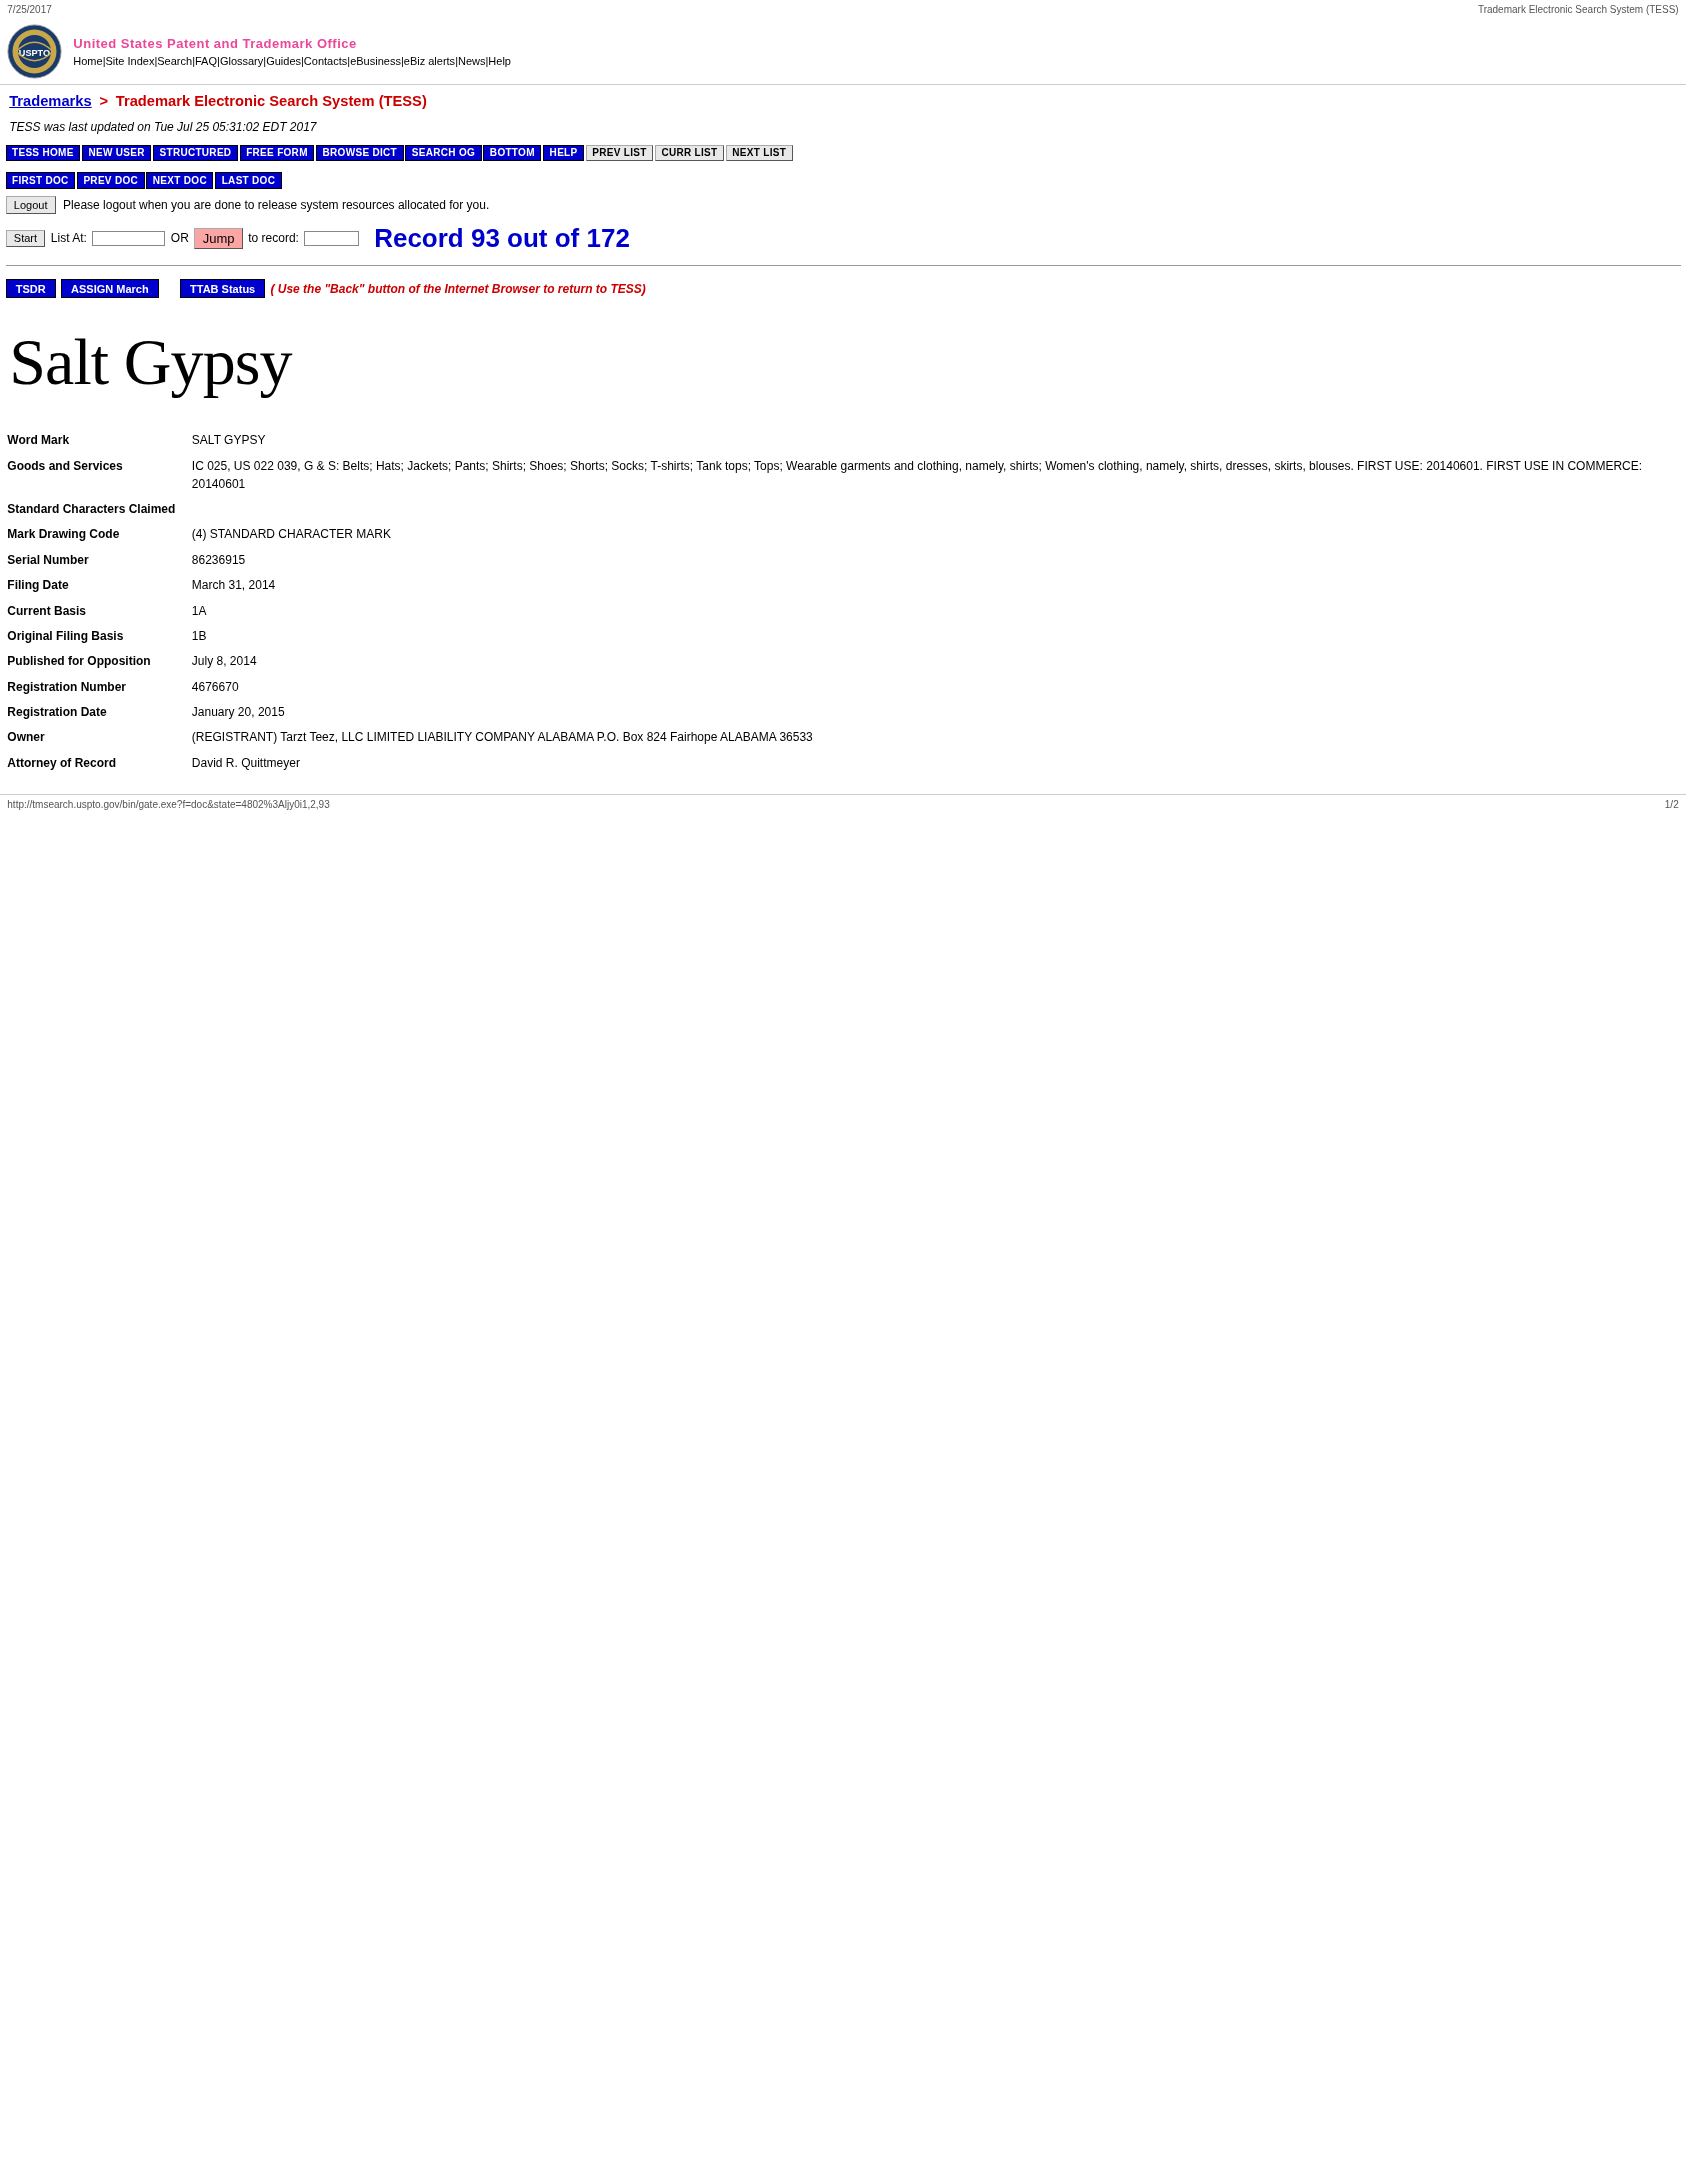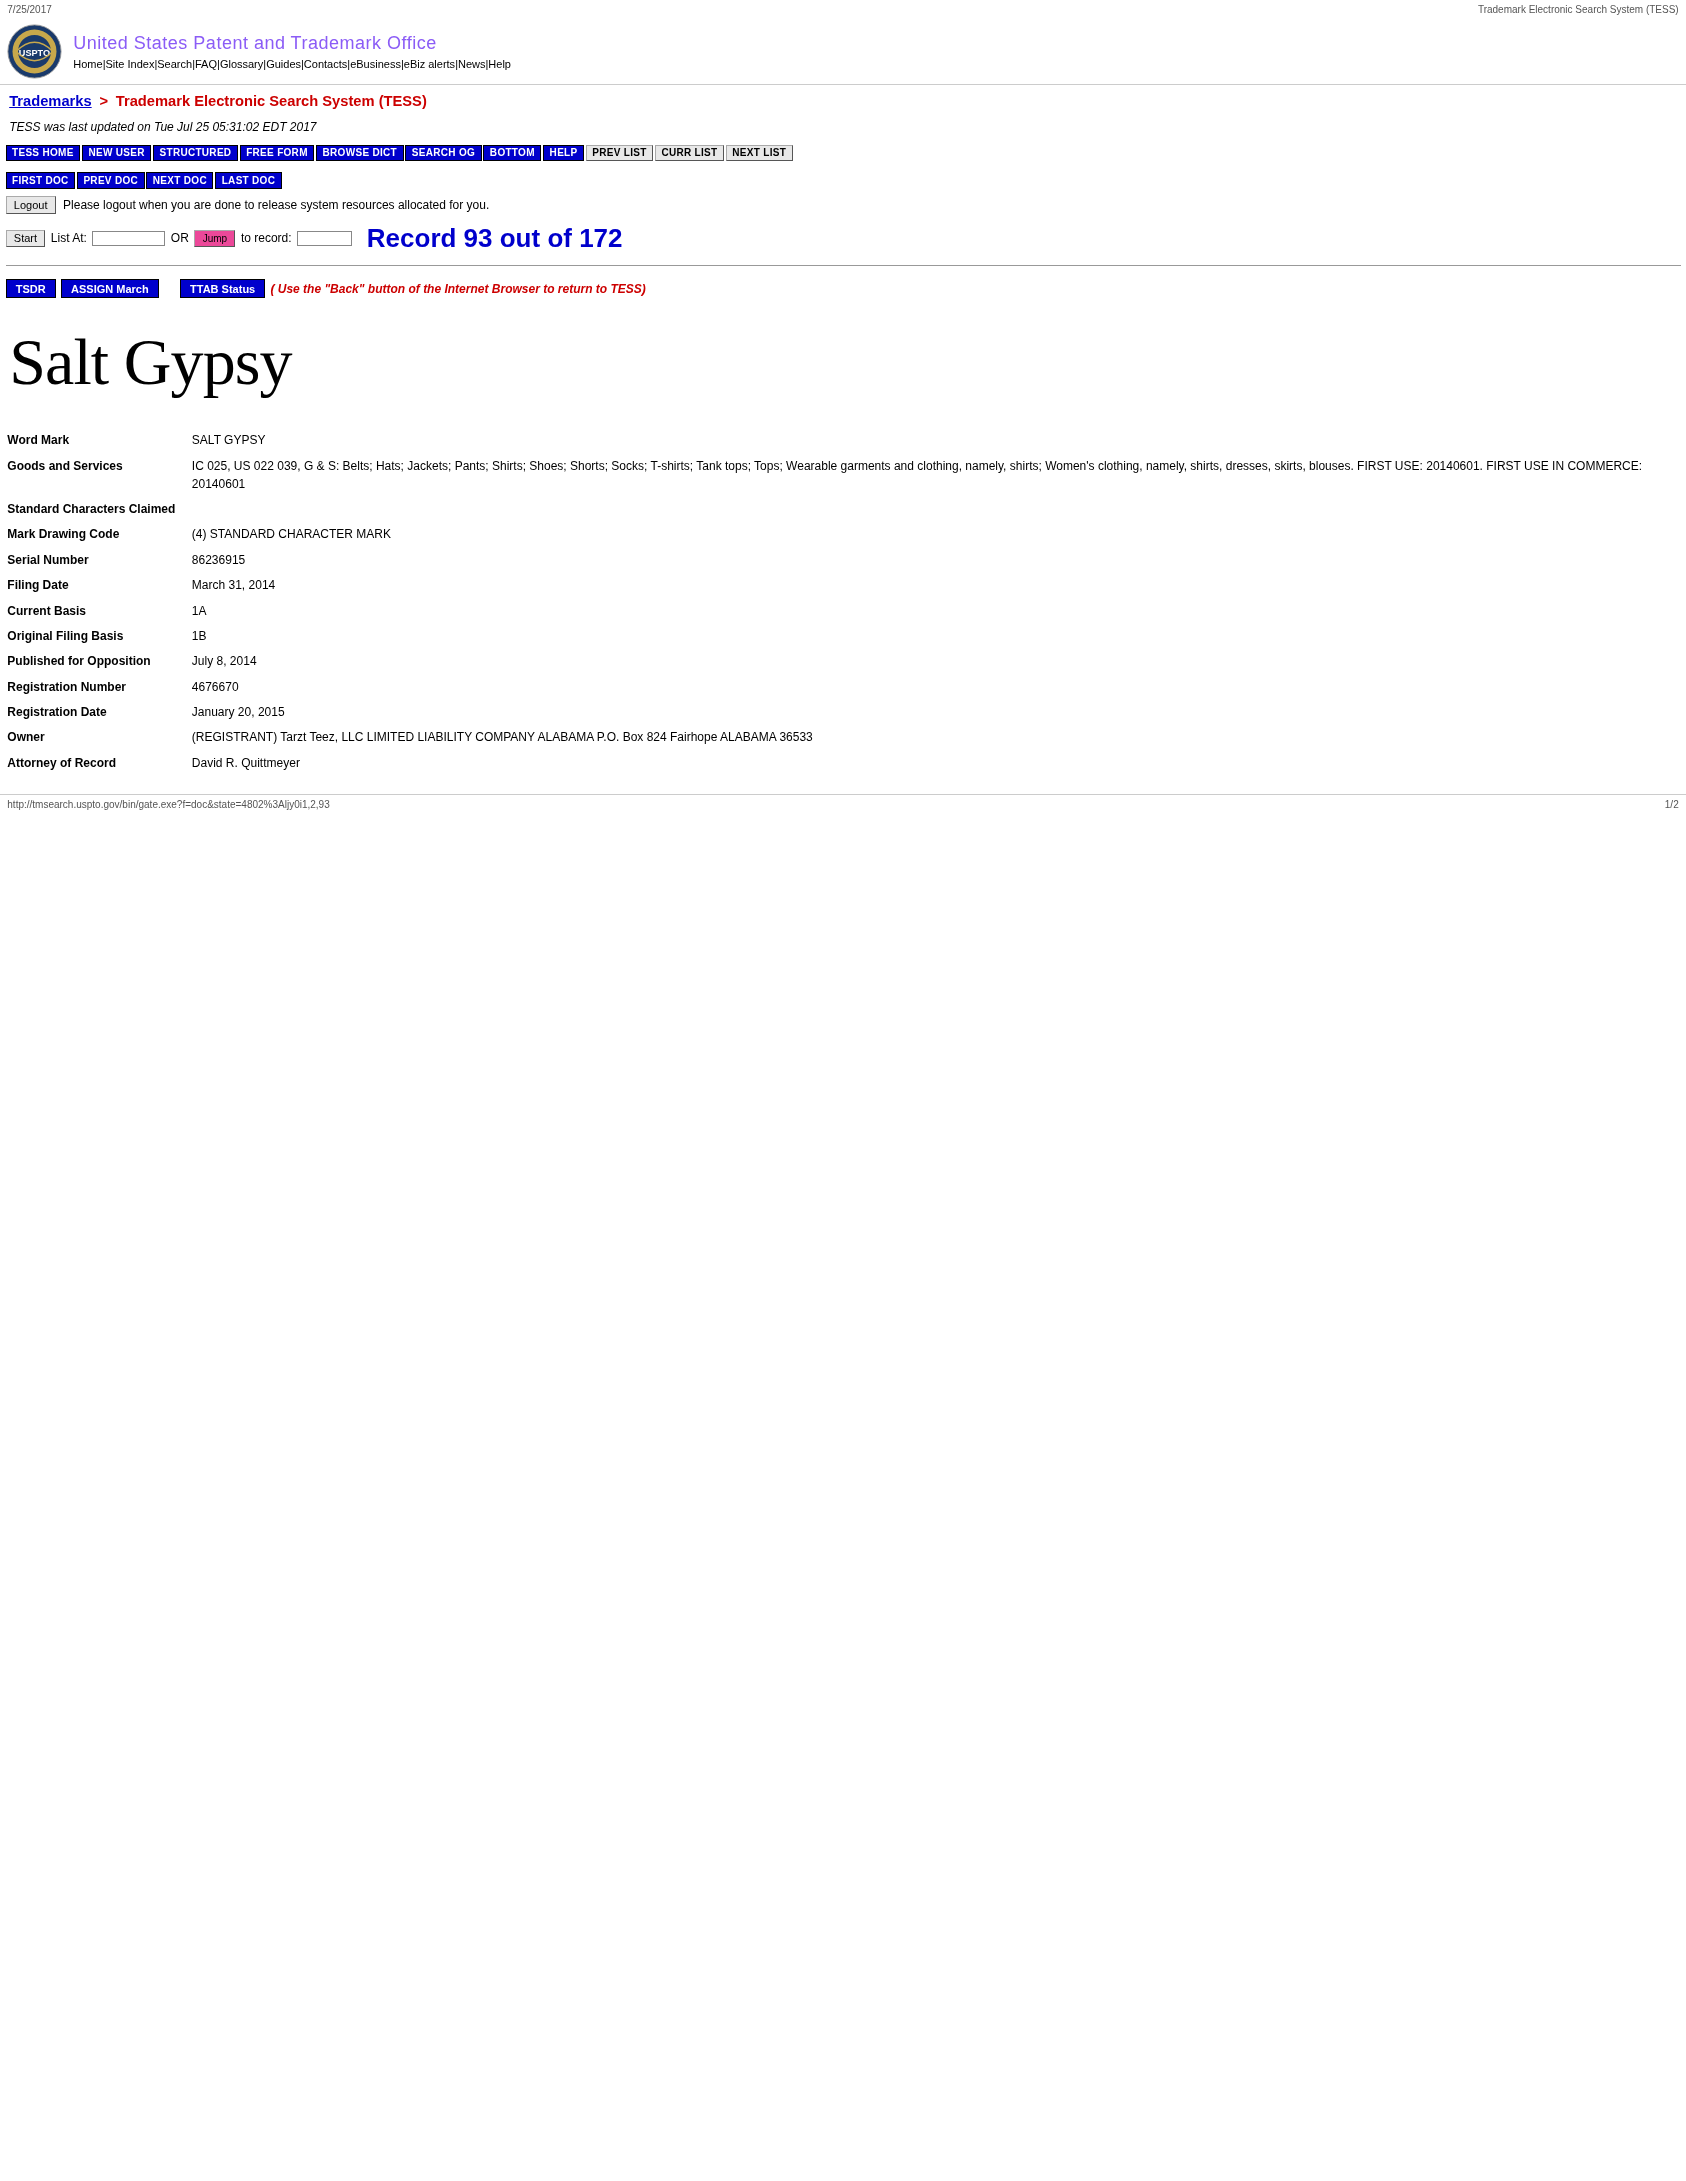--- a/index.html
+++ b/index.html
@@ -27,23 +27,23 @@
       width: 55px;
       height: 55px;
       margin-right: 11px;
       border-radius: 3.7px;
       overflow: hidden;
       flex-shrink: 0;
     }
     #logo svg { width: 100%; height: 100%; }
     #agency-info { display: flex; flex-direction: column; }
     #agency-name {
-      font-size: 18px;
-      color: #8b5cf6;
-      font-weight: normal;
+      font-size: 13px;
+      color: #ec4899;
+      font-weight: bold;
       letter-spacing: 0.5px;
     }
     #nav-links {
       font-size: 11px;
       color: #000;
       margin-top: 3.7px;
     }
     #nav-links a, .nav-link {
       color: #000;
       text-decoration: none;
@@ -124,23 +124,23 @@
     }
     .btn-start {
       background: #e8e8e8;
       color: #000;
       font-size: 11px;
       padding: 1.8px 7.3px;
       border: 1.8px outset #aaa;
       cursor: pointer;
     }
     .btn-jump {
-      background: #ec4899;
-      color: #000;
-      font-size: 10px;
+      background: #fca5a5;
+      color: #000;
+      font-size: 13px;
       padding: 1.8px 7.3px;
       border: 1.8px outset #aaa;
       cursor: pointer;
     }
     .input-field {
       border: 0.9px solid #888;
       font-size: 11px;
       padding: 0.9px 2.8px;
       width: 73px;
     }

